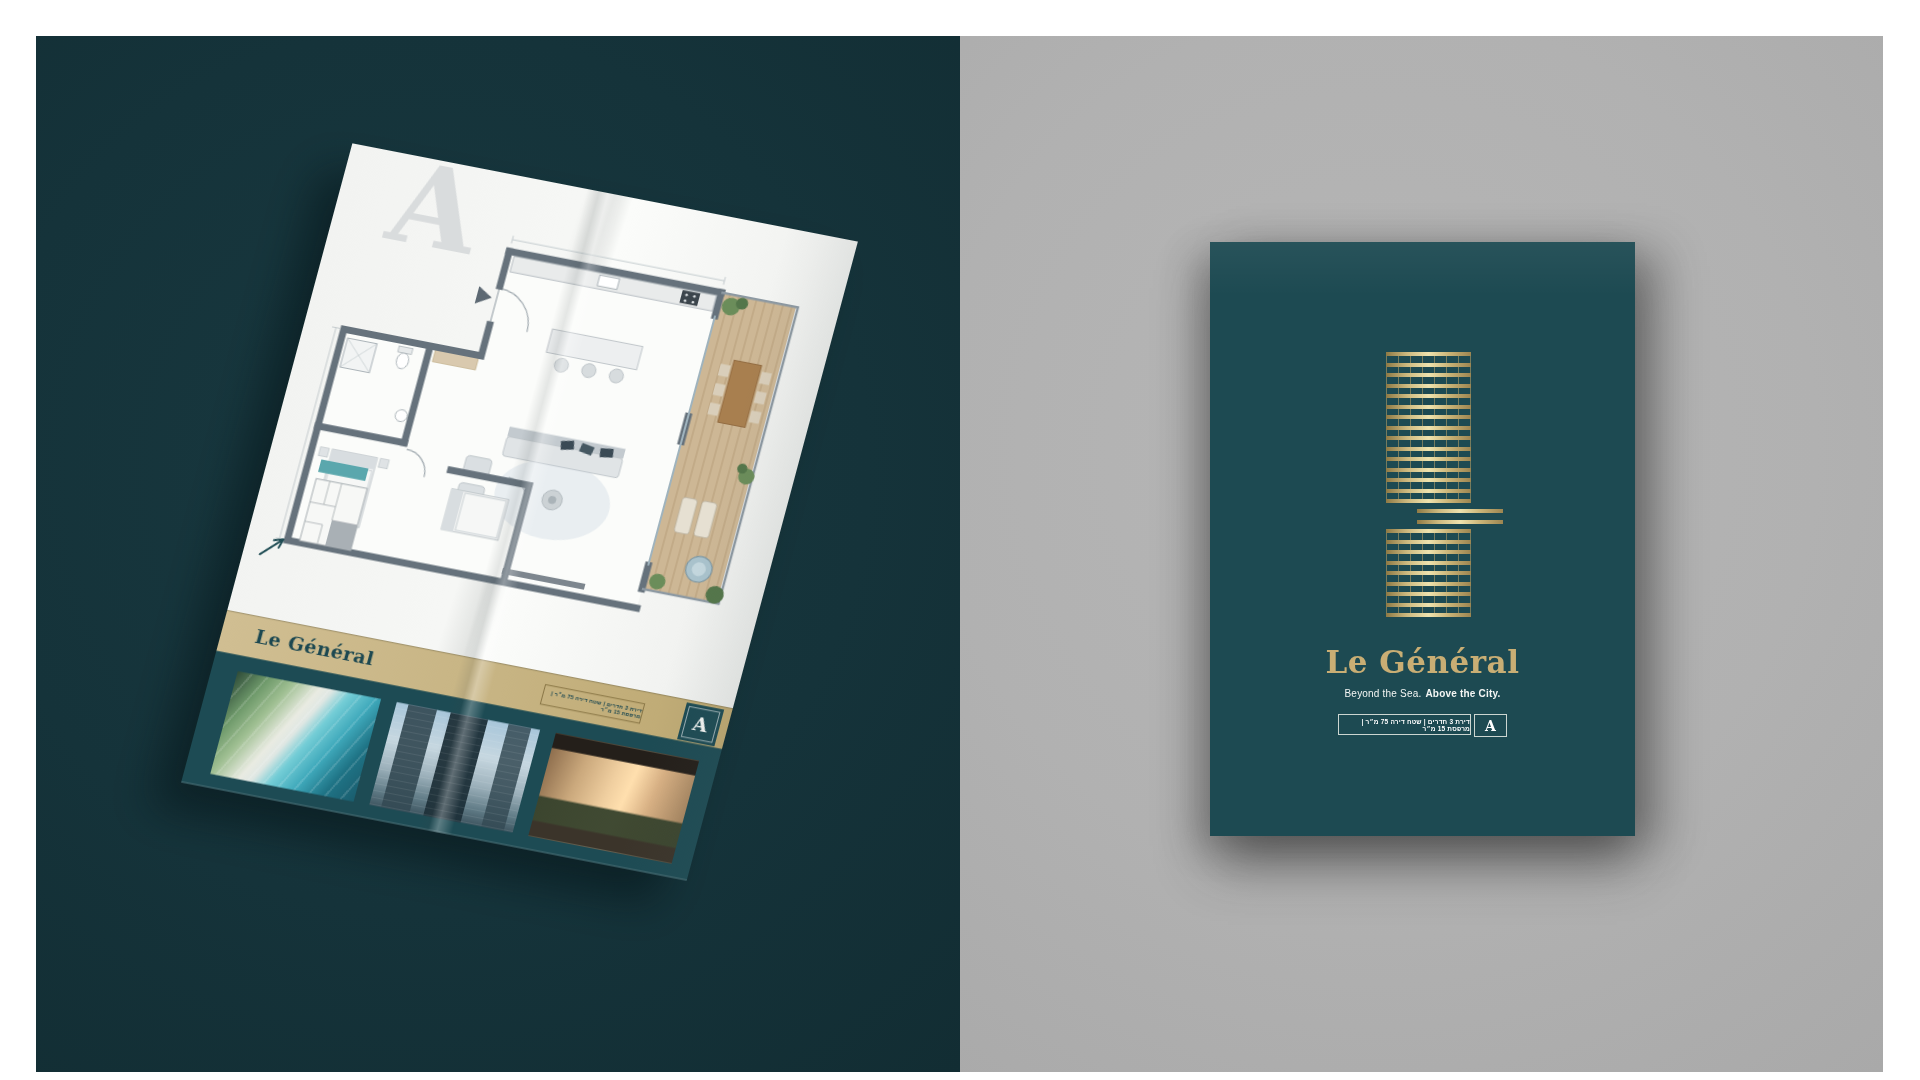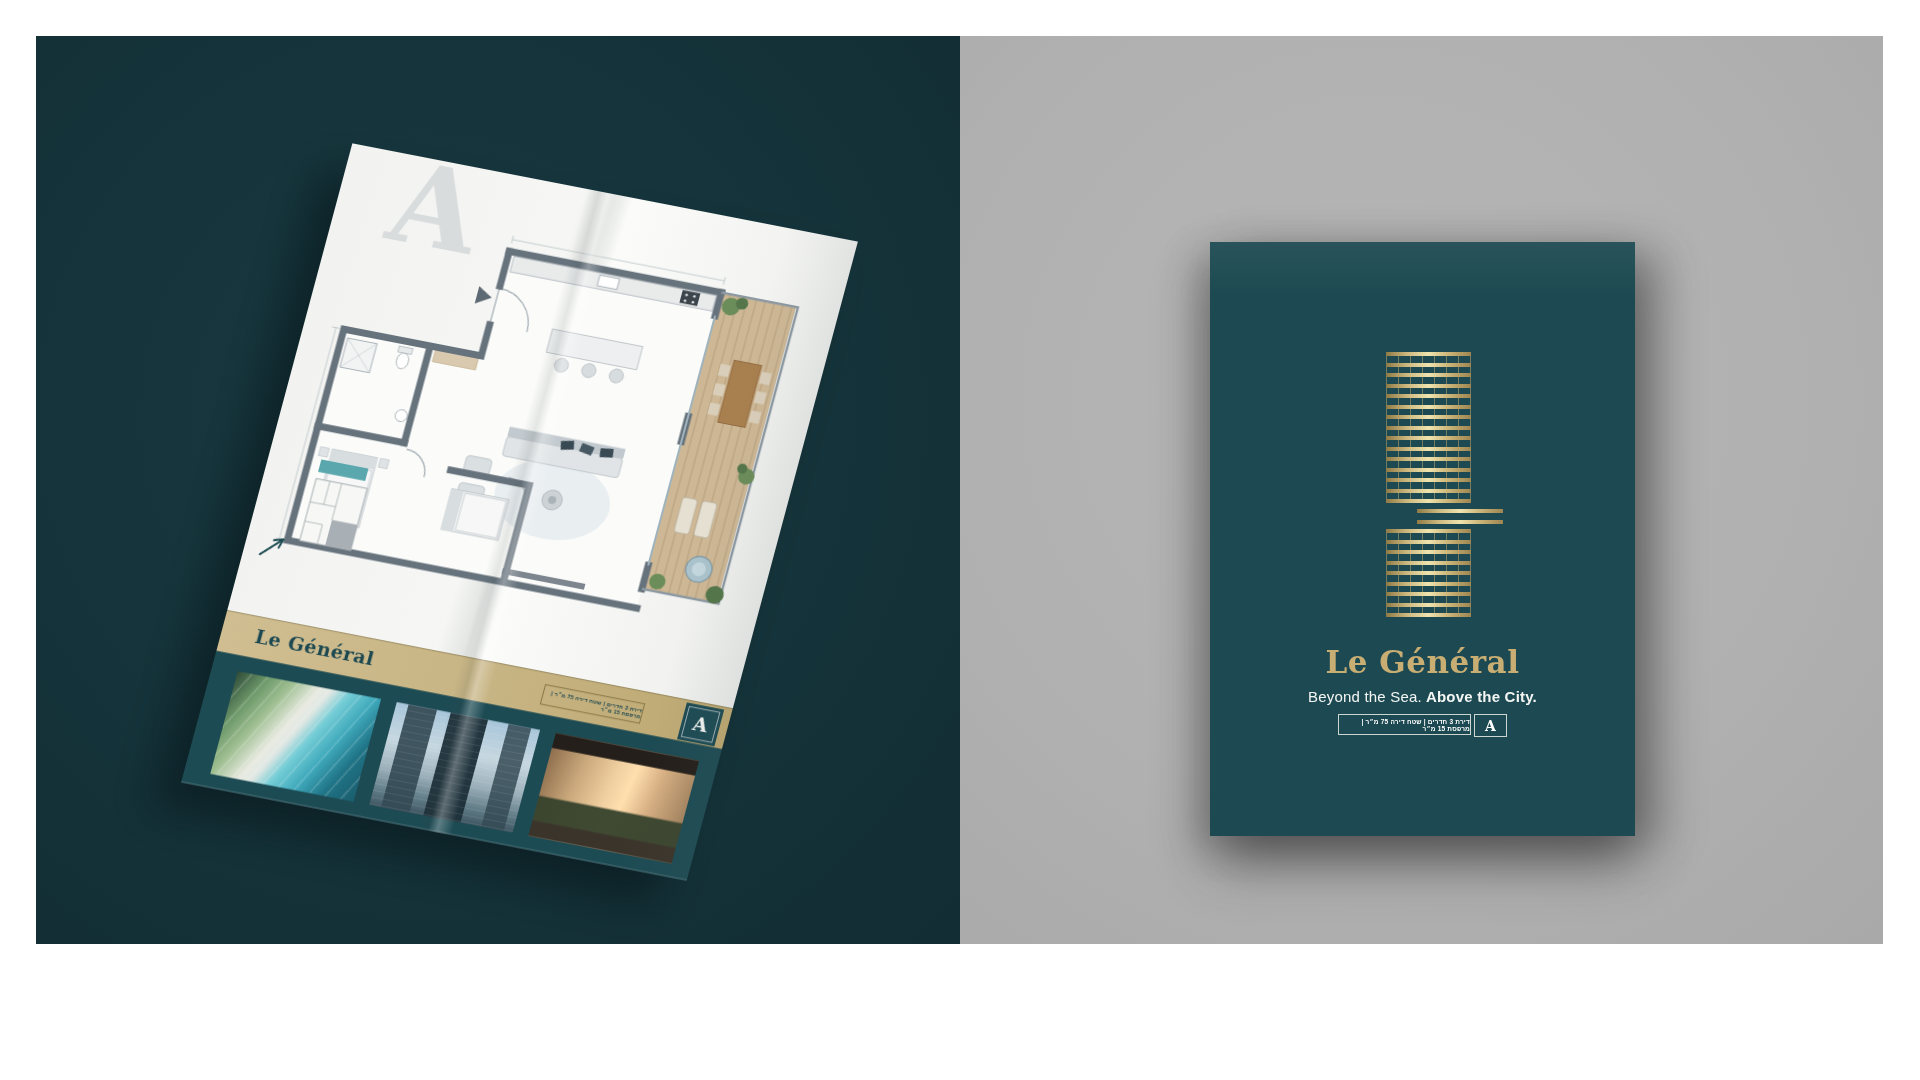--- a/index.html
+++ b/index.html
@@ -1,17 +1,17 @@
 <!DOCTYPE html>
 <html><head>
 <meta charset="utf-8">
 <style>
   html,body{margin:0;padding:0;background:#ffffff;width:1920px;height:1080px;
     font-family:"Liberation Sans", sans-serif;overflow:hidden;}
-  .panel{position:absolute;top:36px;height:908px;overflow:hidden;}
+  .panel{position:absolute;top:36px;height:1036px;overflow:hidden;}
   .panel-left{left:36px;width:924px;
     background:radial-gradient(circle at 42% 42%, #18383f 0%, #15333a 55%, #122d33 100%);}
   .panel-right{left:960px;width:923px;
     background:radial-gradient(circle at 45% 40%, #b6b6b6 0%, #b1b1b1 55%, #a9a9a9 100%);}
 
   
   .brochure{position:absolute;left:226px;top:146px;width:515px;height:660px;
     transform:rotate(11deg) skewX(-4deg);transform-origin:50% 50%;
     filter:drop-shadow(-24px 30px 22px rgba(3,18,22,.55));}
   .sheet{position:absolute;left:0;top:0;width:515px;height:482px;
@@ -58,21 +58,21 @@
   .logo{position:absolute;left:176px;top:110px;width:120px;}
   .block{position:relative;width:85px;display:flex;flex-direction:column;justify-content:space-between;}
   .block-top{height:151px;}
   .block-mid{height:15px;width:86px;margin-left:31px;margin-top:6px;}
   .block-bottom{height:88px;margin-top:5px;}
   .block-top::after,.block-bottom::after{content:"";position:absolute;inset:0;
     background:repeating-linear-gradient(90deg,rgba(190,165,105,.55) 0 1px,rgba(0,0,0,0) 1px 12px);}
   .bar{height:4px;background:linear-gradient(90deg,#8f7a45 0%,#cdb97f 25%,#efe3ae 50%,#c9b275 75%,#9c8551 100%);position:relative;z-index:1;}
   .cover-title{position:absolute;left:0;right:0;top:402px;text-align:center;
     font-family:"DejaVu Serif",serif;font-weight:bold;font-size:31px;color:#c9ae74;letter-spacing:.5px;}
-  .tagline{position:absolute;left:0;right:0;top:446px;text-align:center;color:#f4f6f4;font-size:15px;letter-spacing:.2px;}
+  .tagline{position:absolute;left:0;right:0;top:446px;text-align:center;color:#f4f6f4;font-size:10px;letter-spacing:.2px;}
   .tag-bold{font-weight:bold;margin-left:4px;}
   .spec-row{position:absolute;left:0;right:0;top:472px;display:flex;justify-content:center;align-items:flex-start;gap:3px;}
   .cover-specs{width:131px;height:19px;border:1px solid rgba(235,238,232,.85);color:#ffffff;
     font-size:6.5px;direction:rtl;display:flex;align-items:center;justify-content:center;font-weight:bold;letter-spacing:.2px;}
   .cover-badge{width:31px;height:21px;border:1px solid rgba(235,238,232,.85);display:flex;align-items:center;justify-content:center;
     color:#ffffff;font-family:"DejaVu Serif",serif;font-weight:bold;font-size:14px;}
 </style>
 </head>
 <body>
 

